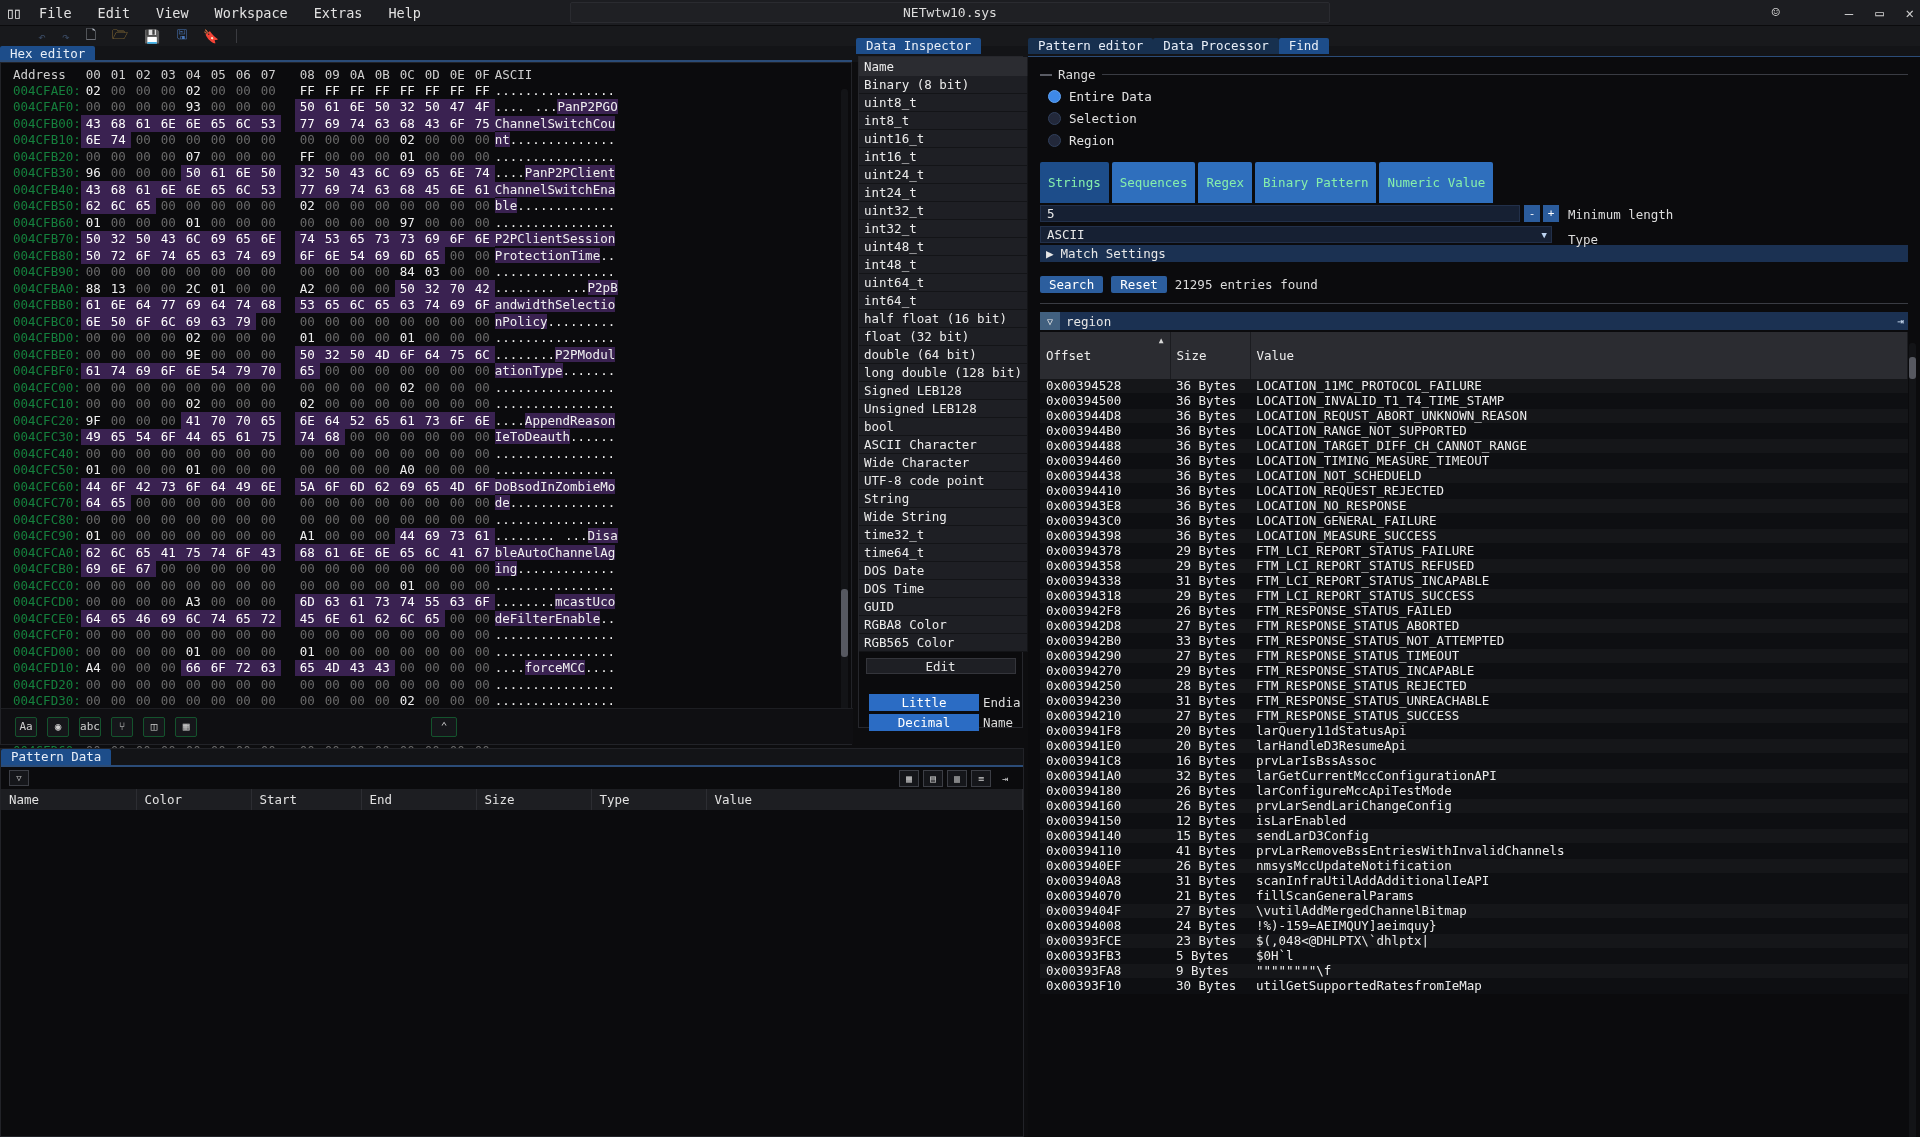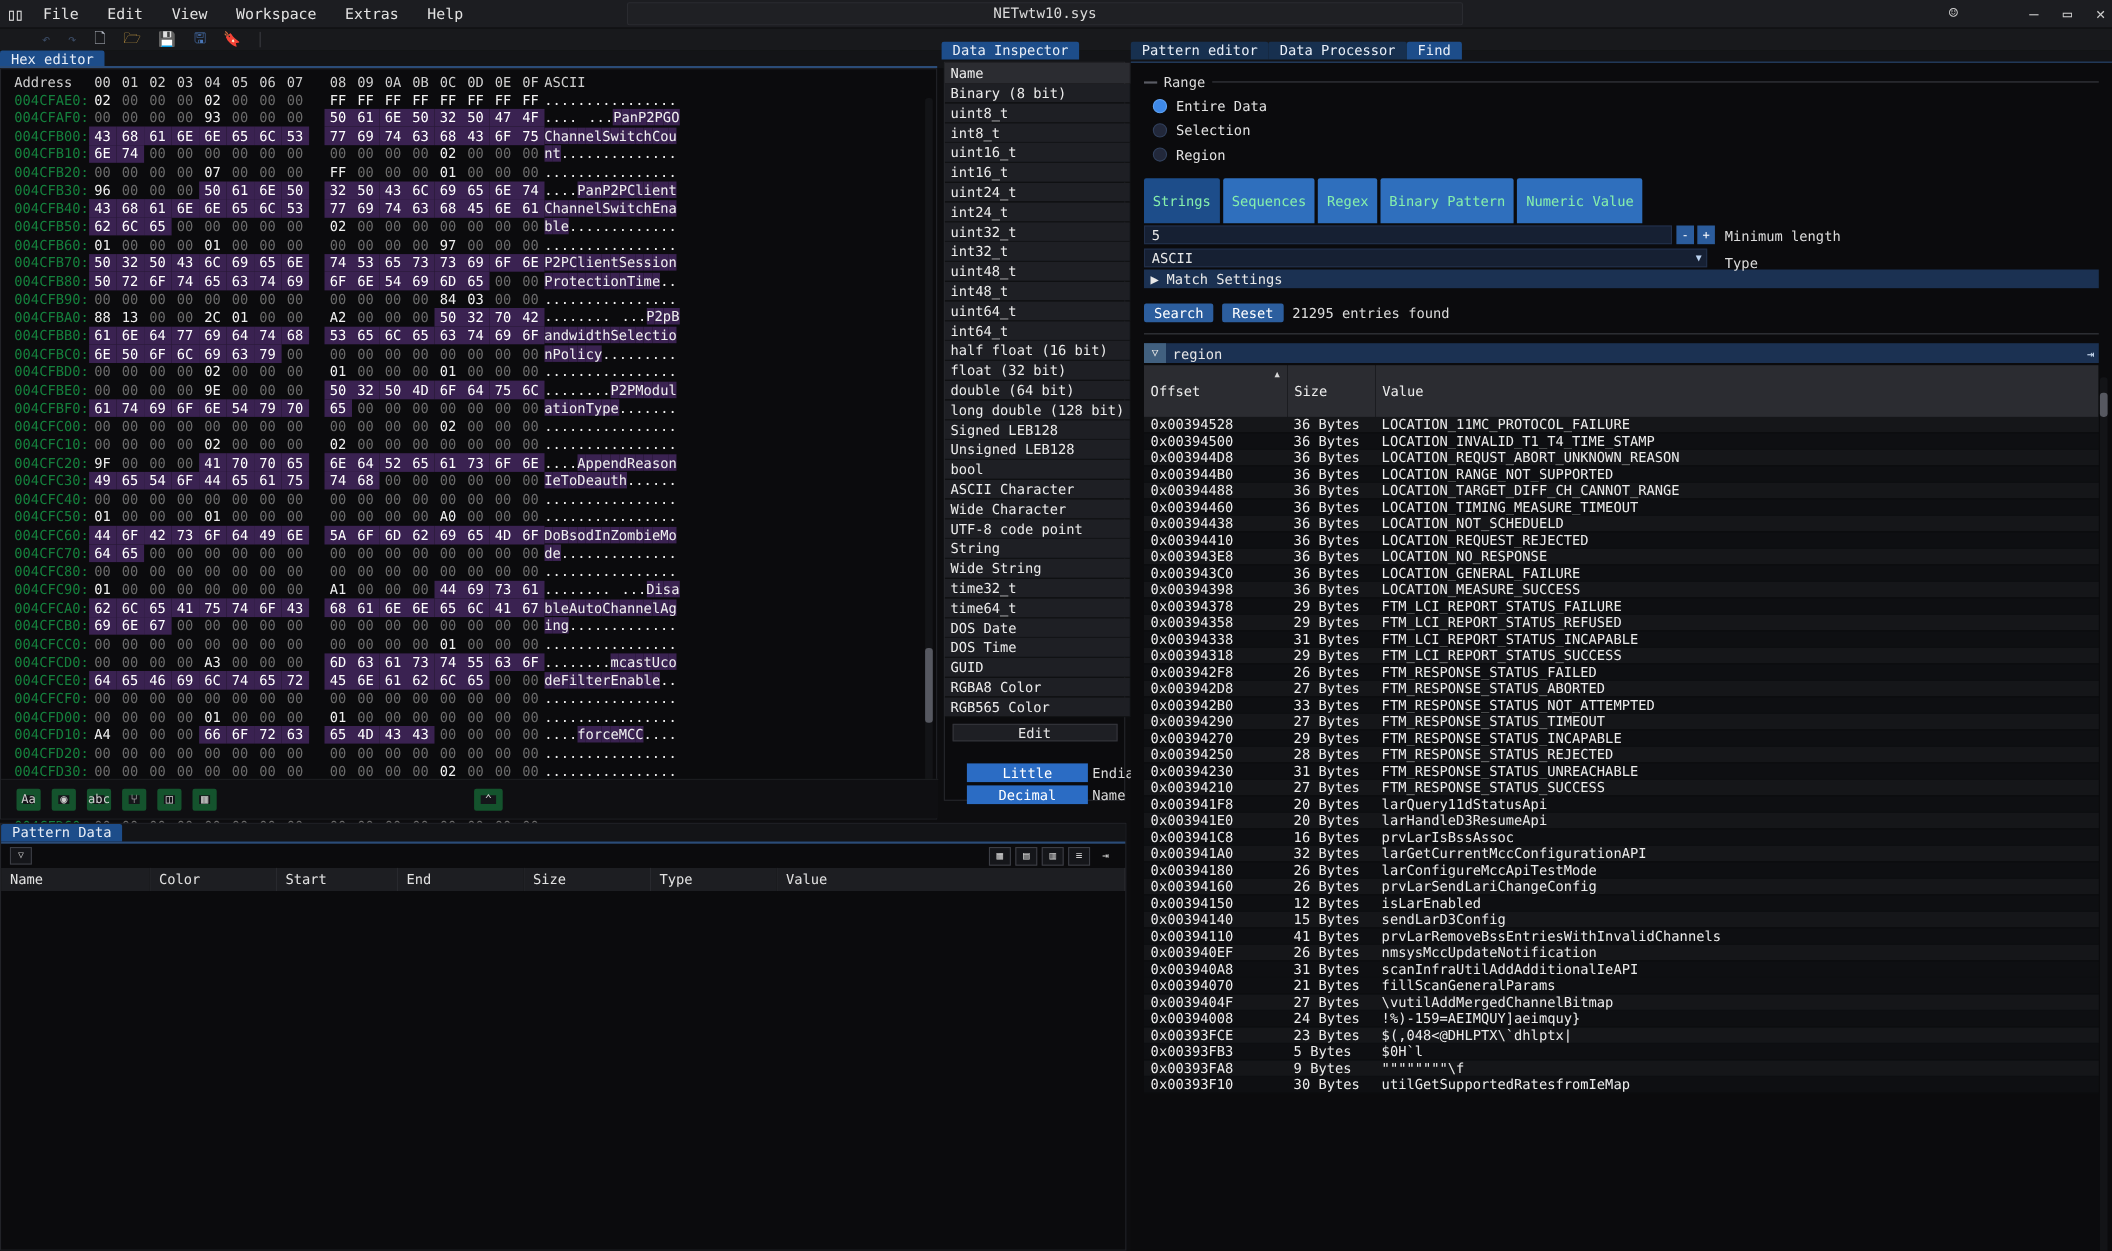--- a/index.html
+++ b/index.html
@@ -70,21 +70,21 @@
   .hex-scroll {
     position:absolute; right:3px; top:26px; width:7px; height:630px; background:#131417; border-radius:3px;
   }
   .hex-scroll .thumb { position:absolute; top:500px; left:0; width:7px; height:68px; background:#565860; border-radius:3px; }
 
   .hexfooter {
     position:absolute; left:0; bottom:0; width:852px; height:36px; background:#0f0f12;
     display:flex; align-items:center; padding-left:14px; gap:10px; border-top:1px solid #1d1e22;
   }
   .fbtn {
-    width:22px; height:20px; border:6px solid #14532d; background:#15161a; color:#cfcfcf;
+    width:22px; height:20px; border:1px solid #14532d; background:#15161a; color:#cfcfcf;
     display:flex; align-items:center; justify-content:center; font-size:11px; border-radius:2px;
   }
   .fbtn.chev { position:absolute; left:430px; width:26px; }
 
   
   .patternpane {
     position:absolute; left:0; top:686px; width:1024px; height:389px;
     background:#0b0b0d; border:1px solid #222328;
   }
   .pd-tabrow { height:16px; background:#131417; display:flex; align-items:flex-end; }
@@ -104,21 +104,21 @@
     position:absolute; left:856px; top:-24px; width:170px; height:712px;
   }
   .di-tabrow { height:16px; display:flex; align-items:flex-end; }
   .di-box { position:absolute; top:18px; left:2px; width:165px; height:672px; background:#0b0b0d; border:1px solid #26272c;}
   table.di { width:100%; border-collapse:collapse; }
   table.di th { background:#2b2c31; color:#ececec; font-weight:normal; text-align:left; font-size:12.5px; padding:2px 5px; border-right:1px solid #1b1c20;}
   table.di td { background:#1e1f24; color:#ececec; font-size:12.5px; padding:1px 5px; border-bottom:1px solid #131417; border-right:1px solid #131417; white-space:nowrap; overflow:hidden;}
   table.di td.v { width:16px; color:#d7d7d7; }
   .di-edit { margin:6px auto 0; width:150px; height:16px; background:#1e1f24; border:1px solid #34353b;
              display:flex;align-items:center;justify-content:center;color:#e8e8e8;font-size:12.5px;}
-  .di-bottom { position:absolute; left:20px; bottom:-4px; width:165px; }
+  .di-bottom { position:absolute; left:10px; bottom:-4px; width:165px; }
   .di-seg { display:flex; align-items:center; margin-top:3px; }
   .di-segbtn { width:110px; height:17px; background:#2b6cc4; color:#fff; font-size:12.5px; display:flex;align-items:center;justify-content:center;}
   .di-seglabel { margin-left:4px; font-size:12.5px; color:#dcdcdc;}
 
   
   .findpane {
     position:absolute; left:1028px; top:-24px; width:892px; height:1099px;
   }
   .find-body { position:absolute; top:18px; left:0; width:892px; height:1081px; background:#0b0b0d; border-top:1px solid #2b4c78;}
   .group { margin:10px 12px 0; }

